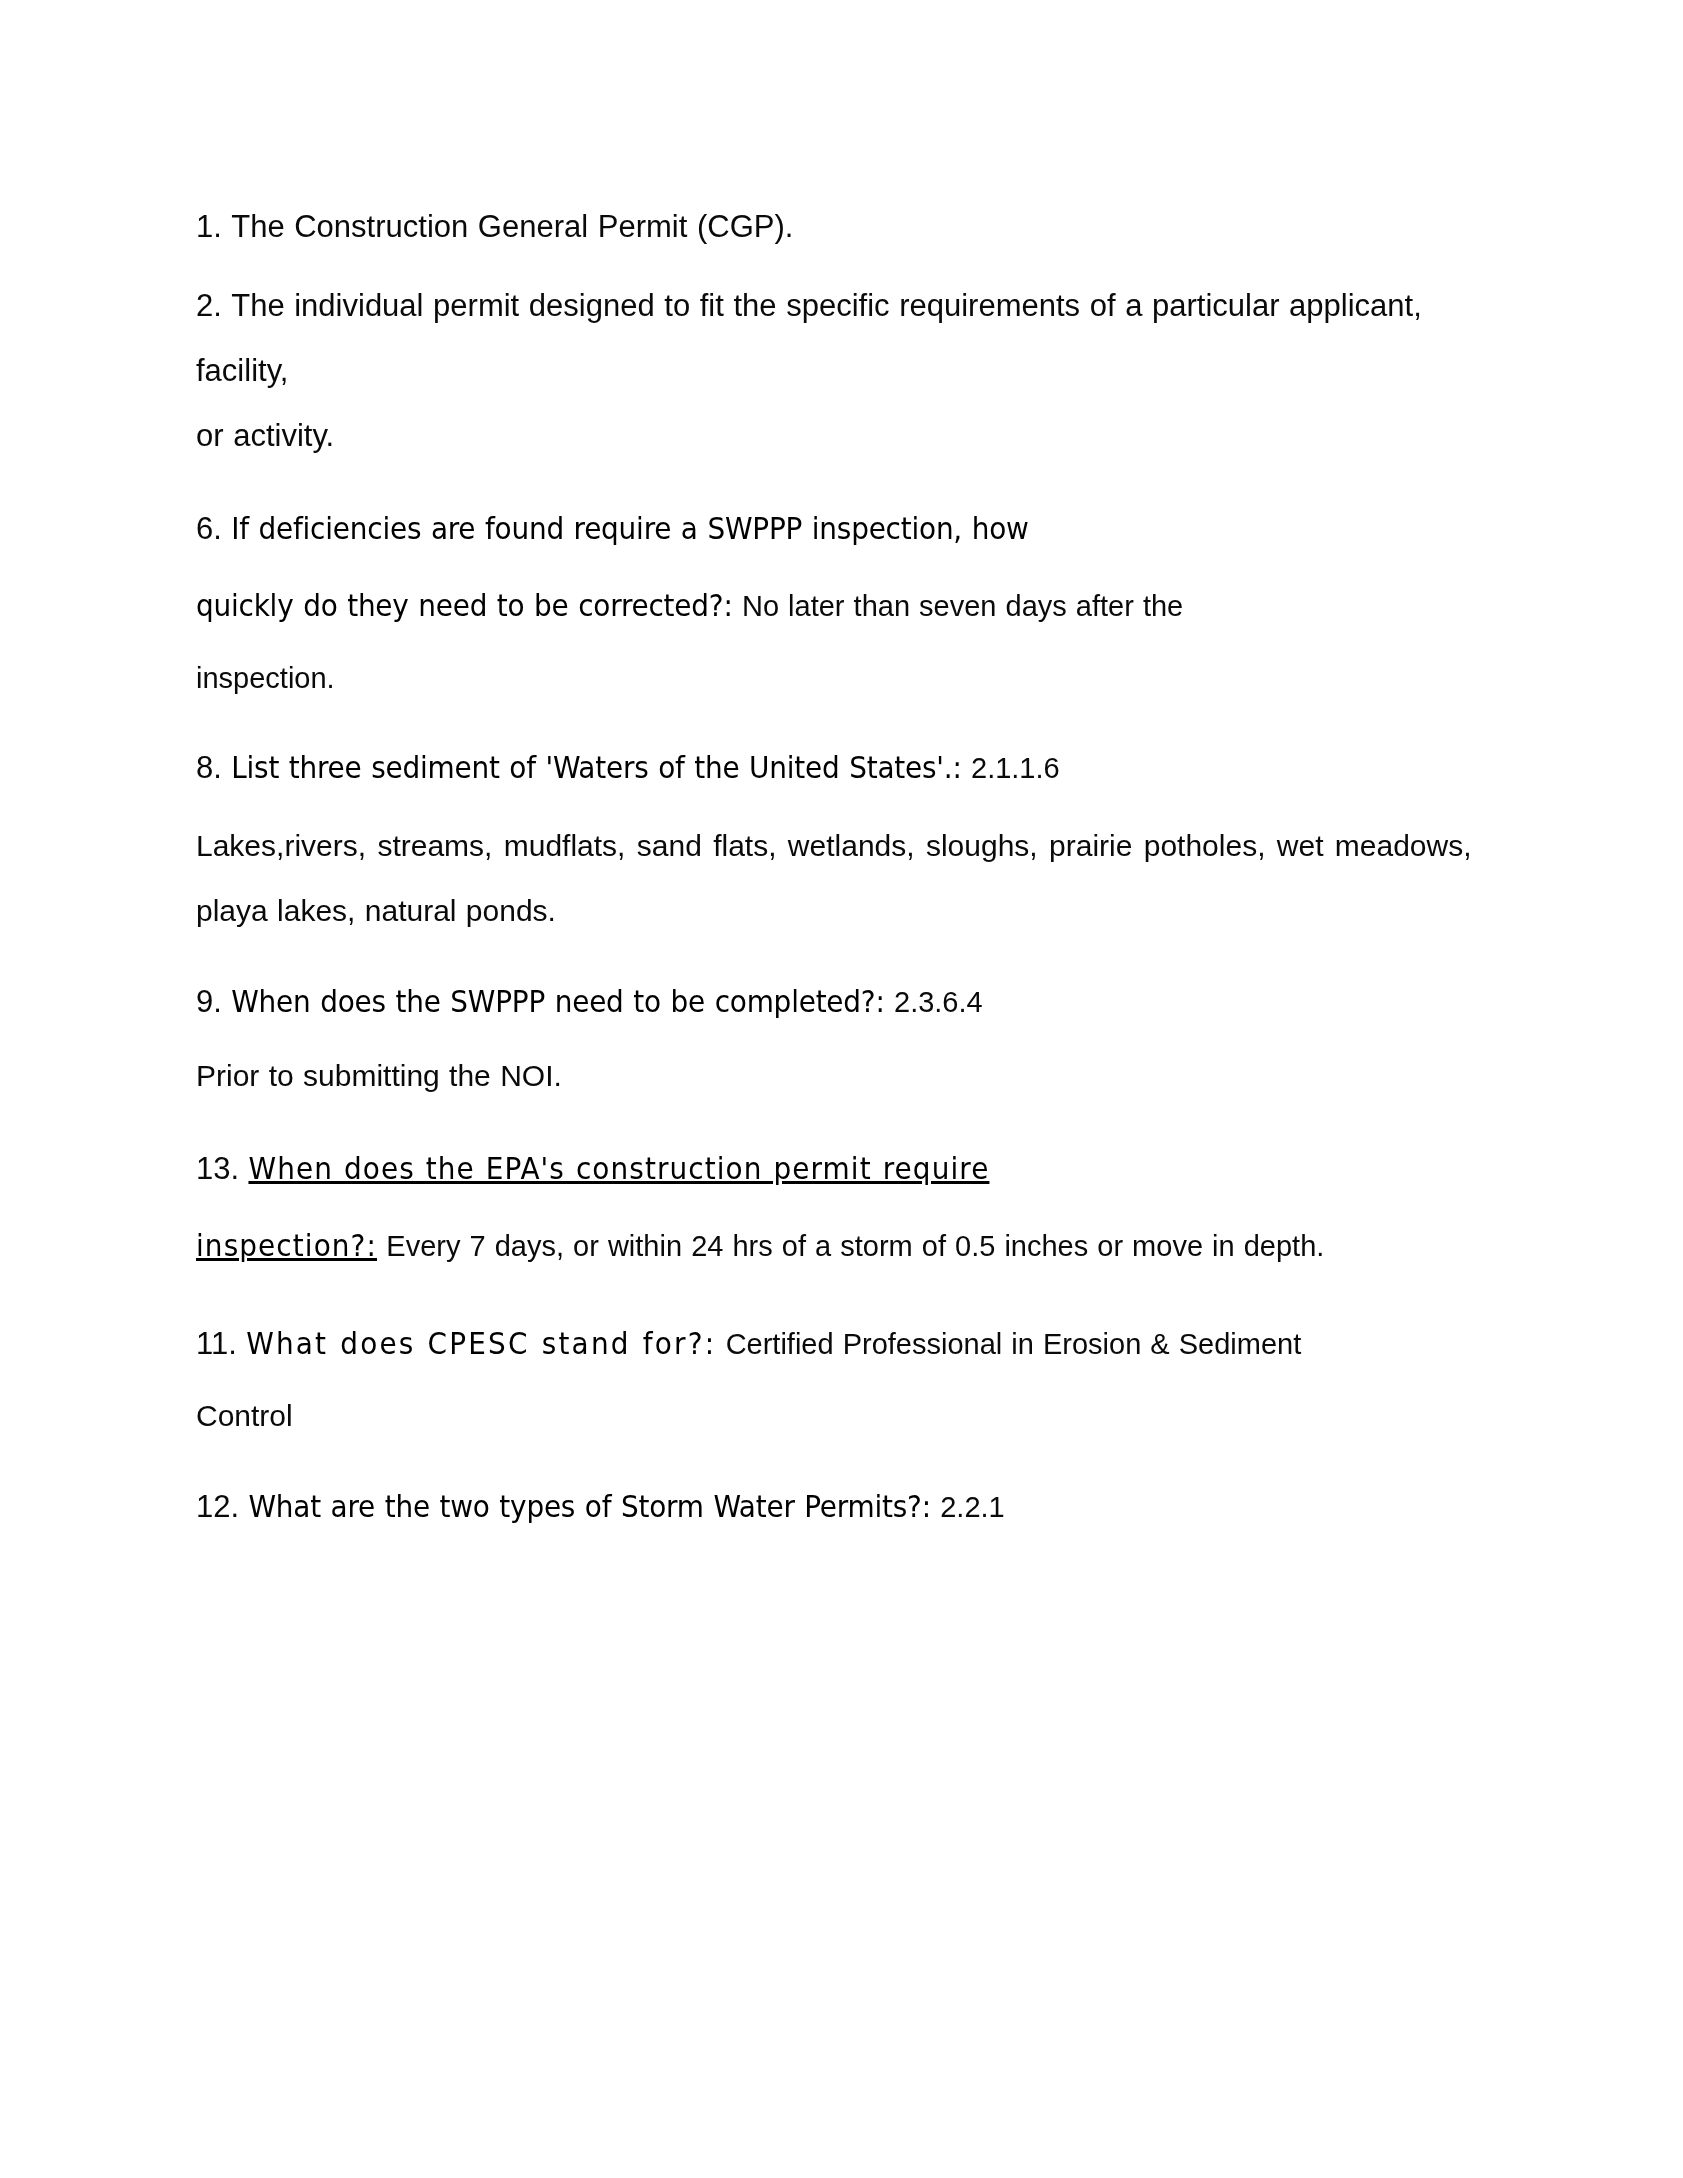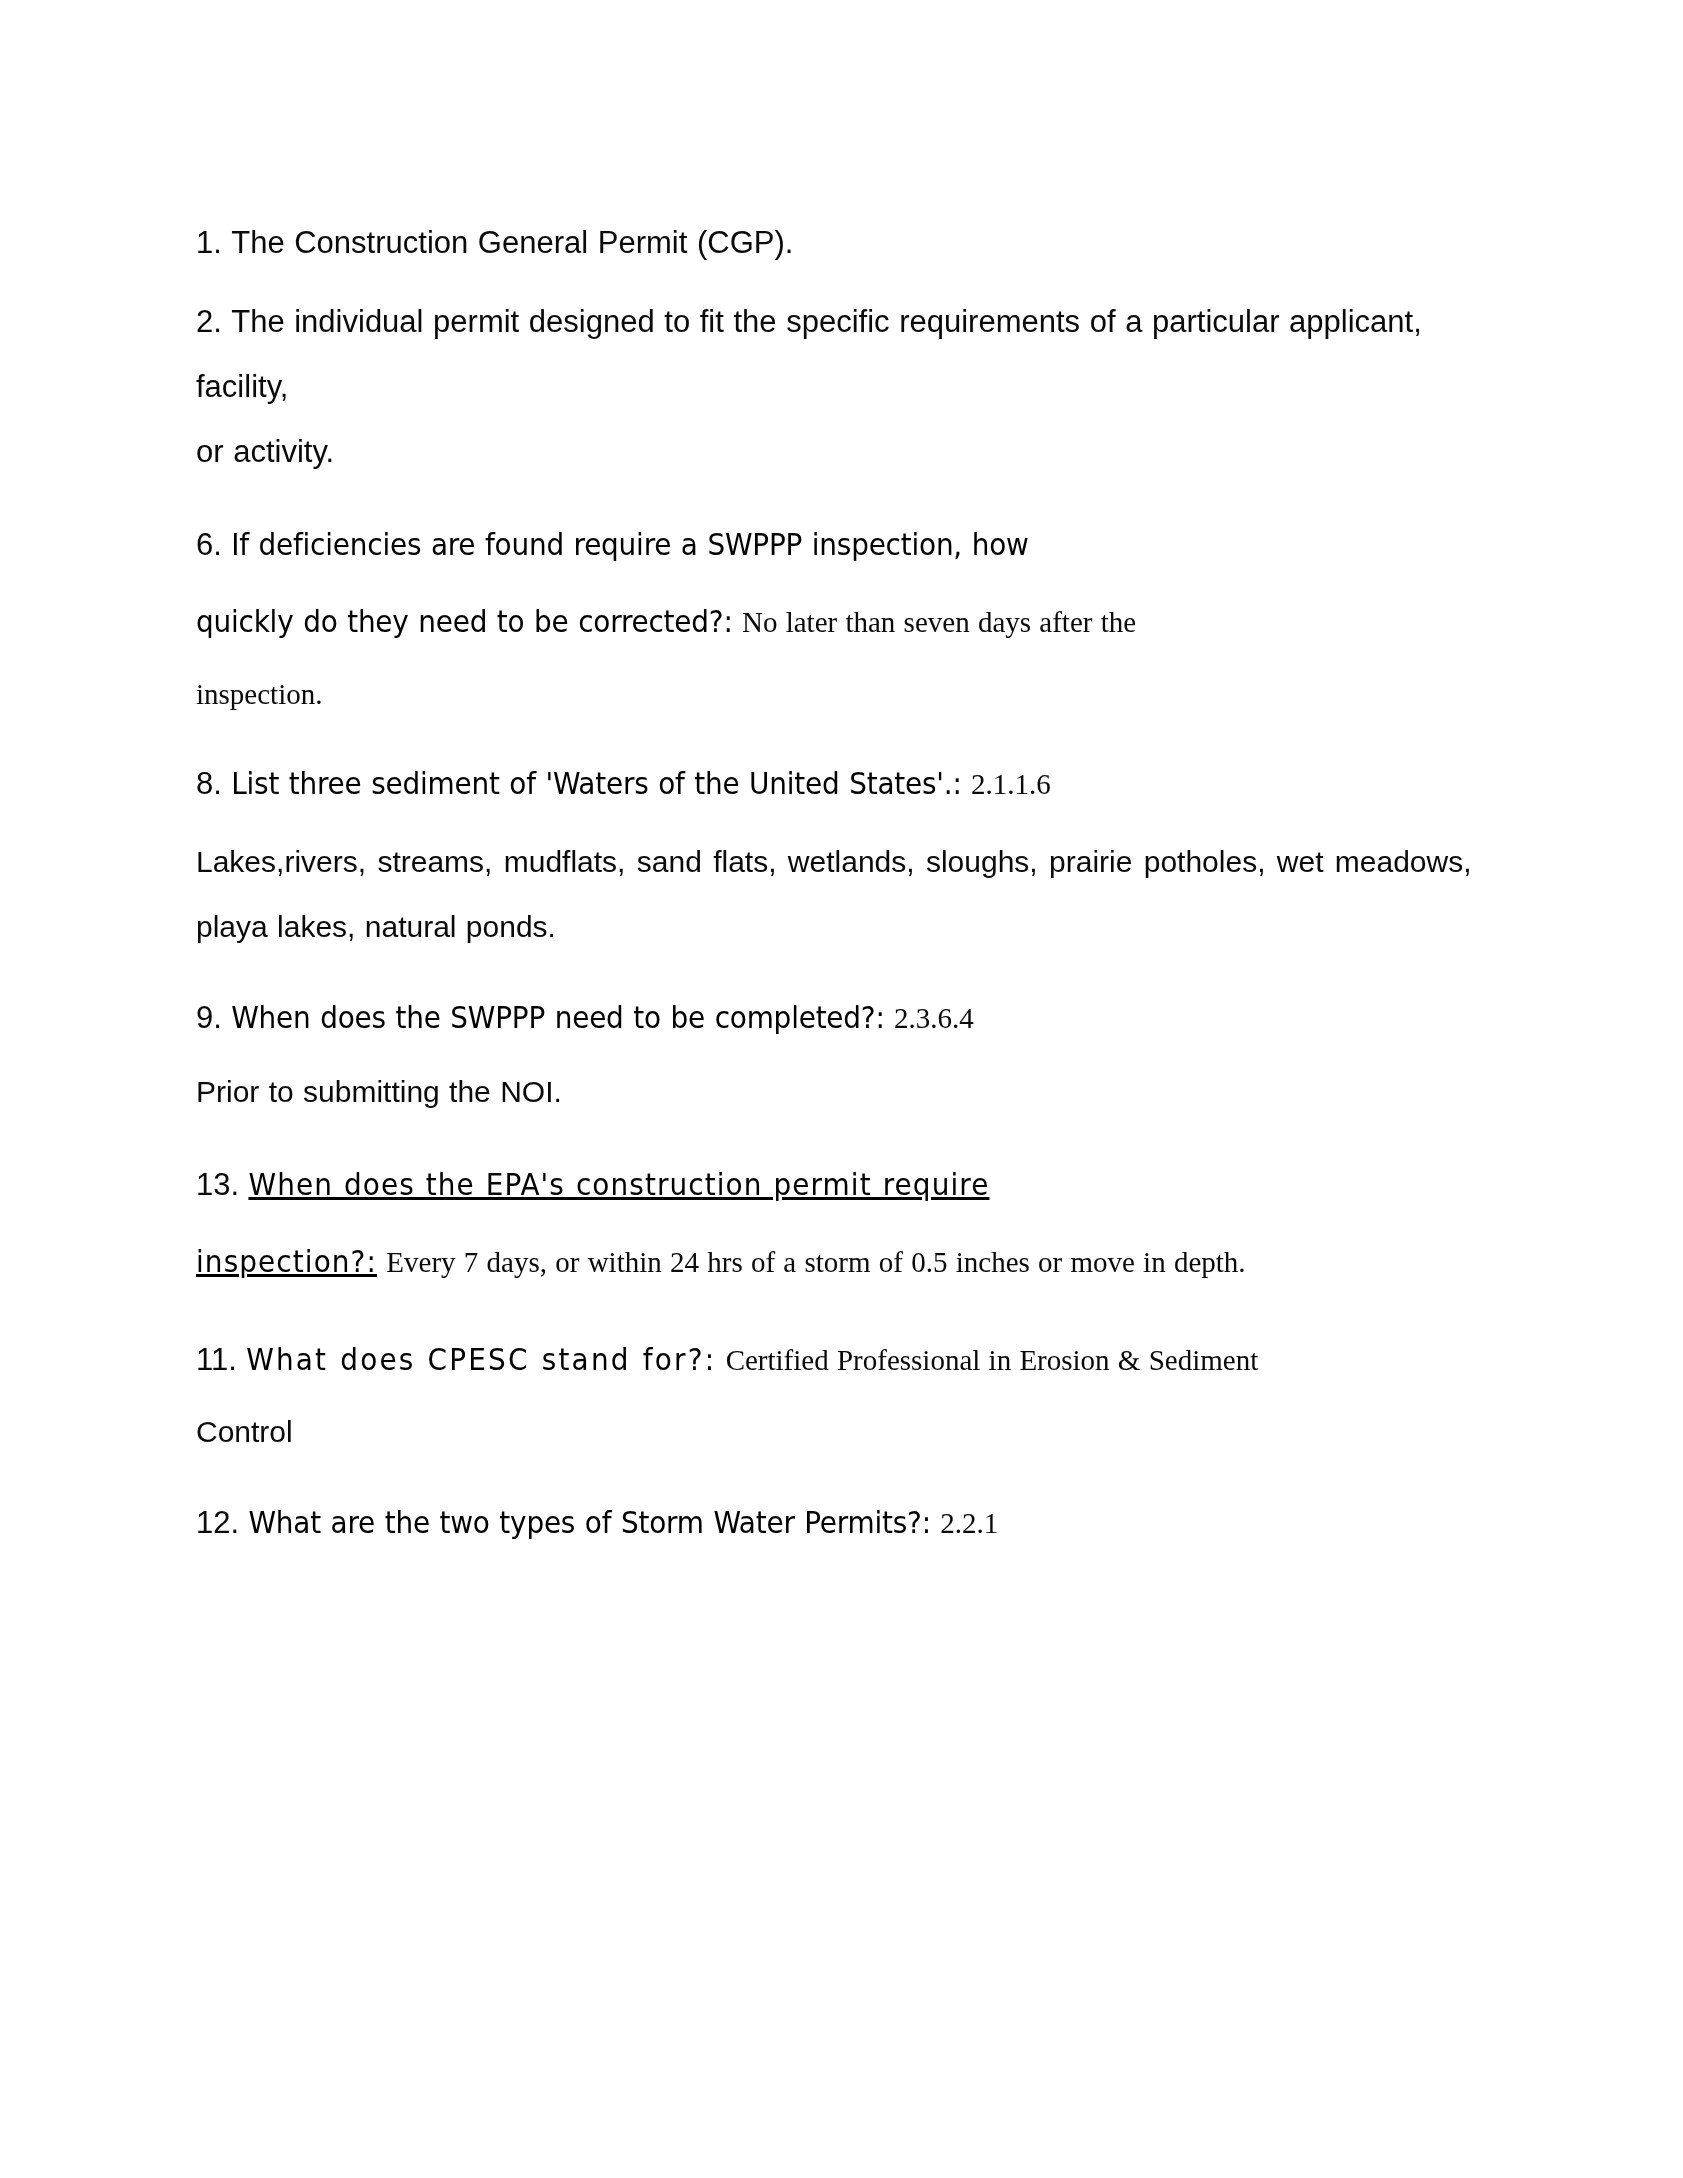--- a/index.html
+++ b/index.html
@@ -15,21 +15,21 @@
     height: 2178px;
     background: #ffffff;
     margin: 0 auto;
     overflow: hidden;
     box-sizing: border-box;
   }
 
   .content {
     position: absolute;
     left: 196px;
-    top: 210px;
+    top: 194px;
     width: 1295px;
   }
 
   .block {
     margin: 0 0 0 0;
     color: #000000;
     -webkit-font-smoothing: antialiased;
   }
 
   
@@ -69,21 +69,21 @@
     letter-spacing: 1.1px;
     text-decoration: underline;
   }
 
   .qtext.spaced2 {
     letter-spacing: 2.2px;
   }
 
   
   .atext {
-    font-family: Liberation Serif, serif;
+    font-family: Liberation Sans, sans-serif;
     font-stretch: condensed;
     font-size: 29px;
     color: #0a0a0a;
   }
 
   .answer-para {
     font-family: "Liberation Sans Narrow", "Liberation Sans", sans-serif;
     font-stretch: condensed;
     font-size: 30px;
     line-height: 65px;

